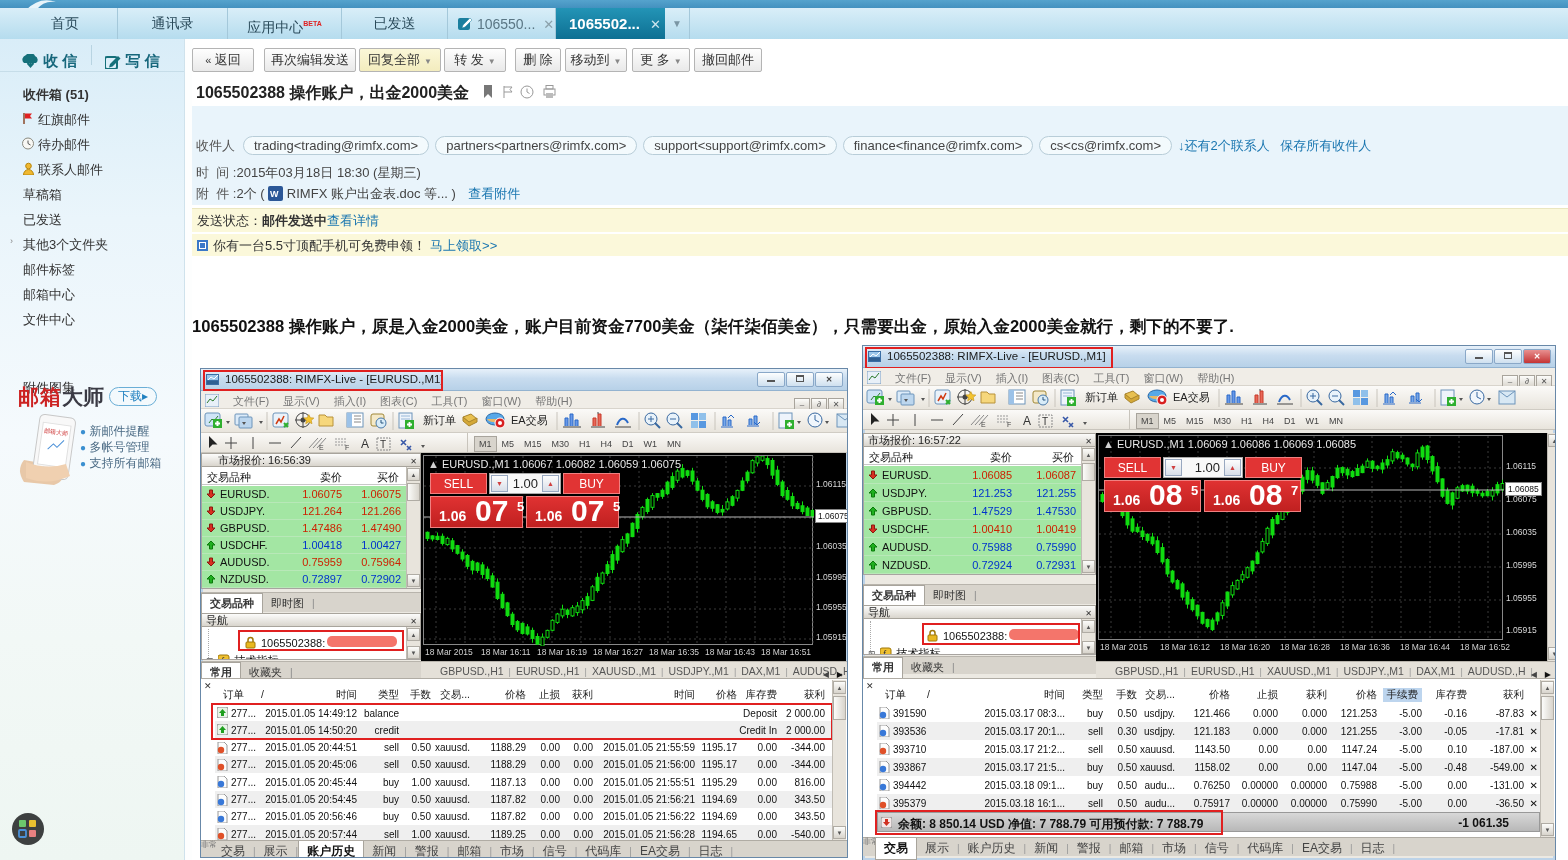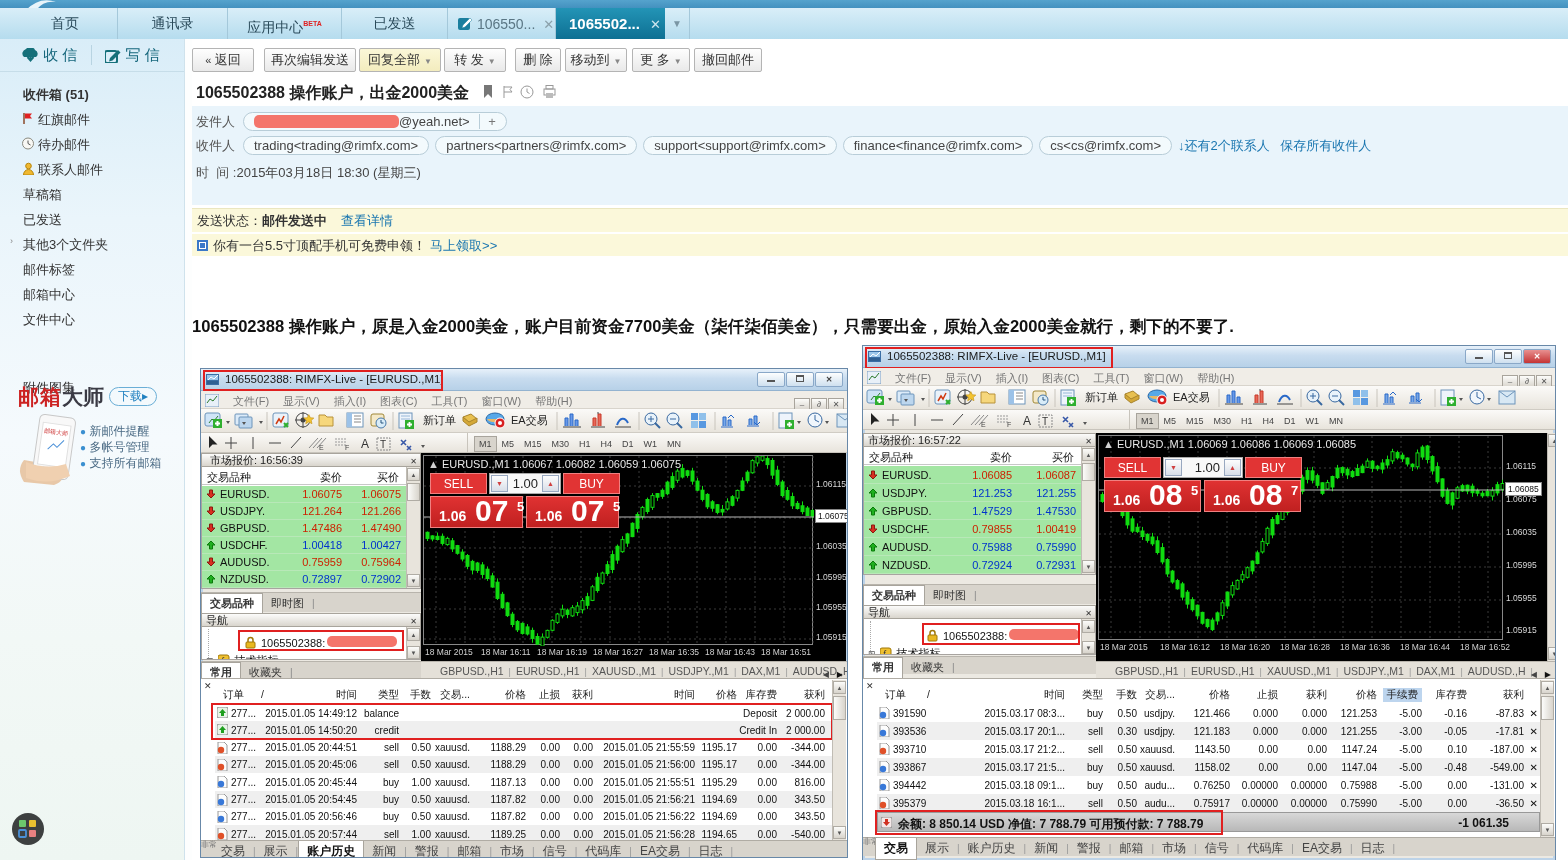--- a/index.html
+++ b/index.html
@@ -9,21 +9,21 @@
 #tabbar{position:absolute;left:0;top:8px;width:1568px;height:31px;background:linear-gradient(#d9eef8,#b5dcee)}
 .navtab{position:absolute;top:0;height:31px;line-height:31px;text-align:center;font-size:14px;color:#2a4a5a;border-right:1px solid #a4c8da}
 .mailtab{position:absolute;top:0;height:31px;line-height:31px;font-size:15px;color:#5a7684}
 .mailtab .tx{color:#8aa0aa;margin-left:8px;font-size:13px}
 #acttab{position:absolute;top:0;height:31px;line-height:31px;background:linear-gradient(#2394b6,#0e7093);color:#fff;font-weight:bold;font-size:15px;text-align:left;padding-left:13px}
 #acttab .tx{color:#cfe6ee;font-weight:normal;margin-left:10px;font-size:13px}
 
 #sidebar{position:absolute;left:0;top:39px;width:184px;height:821px;background:linear-gradient(#d9edf8 0px,#eaf5fb 180px,#f5fafd 400px,#f2f8f6 600px,#eef6f2 821px)}
 #sidegut{position:absolute;left:184px;top:39px;width:8px;height:821px;background:#fdfefe;border-left:1px solid #cfe2ec}
 #compose{height:33px;border-bottom:1px solid #c6dde9}
-.cbtn{display:inline-block;font-size:15px;font-weight:normal;color:#16677c;vertical-align:top;margin-top:7px}
+.cbtn{display:inline-block;font-size:15px;font-weight:bold;color:#16677c;vertical-align:top;margin-top:13px}
 .snav{font-size:13px;color:#333;position:absolute;left:23px}
 .snavicon{position:absolute;left:22px}
 
 .mbtn{position:absolute;top:48px;height:24px;background:linear-gradient(#fefefe,#e9e9e9);border:1px solid #b4b4b4;border-radius:2px;font-size:13px;color:#333;text-align:center;line-height:22px}
 .mbtn .dn{font-size:8px;color:#888;margin-left:4px}
 #subject{position:absolute;left:196px;top:83px;font-size:16px;font-weight:bold;color:#222}
 #hdrblock{position:absolute;left:192px;top:106px;width:1376px;height:99px;background:#e9f4fb}
 .hlabel{color:#555;font-size:13px}
 .pill{display:inline-block;border:1px solid #b8cdd8;border-radius:11px;background:#f3fafd;font-size:13px;color:#444;padding:1px 10px;margin-right:6px}
 .blink{color:#1a76b0;text-decoration:none}
@@ -160,25 +160,28 @@
     <svg class="abs" width="80" height="16" style="left:482px;top:84px">
 <path d="M2 1 h8 v13 l-4 -4 l-4 4 z" fill="#777"></path>
 <path d="M22 14 v-12 m0 1 h8 l-2 2.5 l2 2.5 h-8" stroke="#999" fill="none"></path>
 <circle cx="45" cy="8" r="6" fill="none" stroke="#999"></circle>
       <path d="M45 4.5 v3.5 l2.5 1.5" stroke="#999" fill="none"></path>
 <rect x="62" y="5" width="11" height="6" fill="none" stroke="#999"></rect>
       <rect x="64" y="1.5" width="7" height="3.5" fill="none" stroke="#999"></rect>
       <rect x="64" y="9" width="7" height="5" fill="#bbb"></rect>
 </svg>
     <div id="hdrblock">
-      <div class="abs" style="left:4px;top:6px"><span class="hlabel">发件人</span><span class="pill" style="margin-left:8px;position:relative"><span class="scribble" style="display:inline-block;width:145px;height:13px;vertical-align:-2px"></span>@yeah.net&gt; <span style="display:inline-block;border-left:1px solid #b8cdd8;margin-left:6px;padding-left:8px;color:#777">+</span></span></div>
       <div class="abs" style="left:4px;top:30px;white-space:nowrap"><span class="hlabel">收件人</span><span style="margin-left:8px"></span><span class="pill">trading&lt;trading@rimfx.com&gt;</span><span class="pill">partners&lt;partners@rimfx.com&gt;</span><span class="pill">support&lt;support@rimfx.com&gt;</span><span class="pill">finance&lt;finance@rimfx.com&gt;</span><span class="pill">cs&lt;cs@rimfx.com&gt;</span><span style="color:#1a76b0;font-size:13px">↓还有2个联系人</span> <span style="color:#1a76b0;font-size:13px;margin-left:6px">保存所有收件人</span></div>
       <div class="abs" style="left:4px;top:57px"><span class="hlabel">时&nbsp;&nbsp;间 :</span><span style="font-size:13px;color:#444">2015年03月18日 18:30 (星期三)</span></div>
+      <div class="abs" style="left:4px;top:78px"><span class="hlabel">附&nbsp;&nbsp;件 :</span><span style="font-size:13px;color:#444">2个 ( </span><svg width="15" height="15" style="vertical-align:-3px">
+          <rect width="15" height="15" rx="2" fill="#2b5797"></rect>
+          <text x="2" y="11" font-size="9" fill="#fff" font-weight="bold">W</text>
+        </svg><span style="font-size:13px;color:#444"> RIMFX 账户出金表.doc 等... )</span> <a class="blink" style="font-size:13px;margin-left:8px" href="#">查看附件</a></div>
     </div>
-    <div class="ybar" style="top:208px;height:24px;border-top:1px solid #eae6c0;line-height:24px"><span style="margin-left:5px">发送状态：<b>邮件发送中</b></span><a class="blink" style="margin-left:14px" href="#">查看详情</a></div>
+    <div class="ybar" style="top:208px;height:24px;border-top:1px solid #eae6c0;line-height:24px"><span style="margin-left:5px">发送状态：<b>邮件发送中</b></span><a class="blink" style="" href="#">查看详情</a></div>
     <div class="ybar" style="top:233px;height:23px;border-top:1px solid #fff;line-height:23px"><svg width="13" height="13" style="vertical-align:-2px;margin-left:5px">
         <rect x="0" y="1" width="11" height="11" fill="#3a78c8"></rect>
         <rect x="2" y="3" width="7" height="7" fill="#fff"></rect>
         <rect x="3" y="4" width="5" height="5" fill="#3a78c8"></rect>
       </svg><span style="margin-left:3px">你有一台5.5寸顶配手机可免费申领！</span><a class="blink" style="margin-left:4px" href="#">马上领取&gt;&gt;</a></div>
     <div id="bodytext">1065502388 操作账户，原是入金2000美金，账户目前资金7700美金（柒仟柒佰美金），只需要出金，原始入金2000美金就行，剩下的不要了.</div>
     <div class="mtwin" style="left:200px;top:368px;width:648px;height:490px">
       <div class="mt-title" style="height:22px"><span class="mt-ticon"><svg width="13" height="13">
             <rect x="0" y="2" width="13" height="11" fill="#3a6ea5"></rect>
             <rect x="1" y="3" width="11" height="5" fill="#9cc6ea"></rect>
@@ -272,21 +275,21 @@
           <text x="118" y="17" font-size="7" fill="#444">E</text>
 <path d="M134 6 h12 M134 9 h12 M134 12 h12" stroke="#999" stroke-dasharray="2,1"></path>
           <text x="144" y="17" font-size="7" fill="#444">F</text>
 <text x="160" y="15" font-size="12" fill="#333">A</text>
 <rect x="176" y="5" width="13" height="12" fill="none" stroke="#888" stroke-dasharray="2,1"></rect>
           <text x="179" y="15" font-size="10" fill="#333">T</text>
 <path d="M200 7 l5 5 m0 -5 l-5 5 M206 13 l4 4 m0 -4 l-4 4" stroke="#3858a8" stroke-width="1.6"></path>
 <path d="M220 12 l4 0 l-2 3 z" fill="#555"></path>
 </svg><span class="mt-tfs"><span class="tf tfa">M1</span><span class="tf">M5</span><span class="tf">M15</span><span class="tf">M30</span><span class="tf">H1</span><span class="tf">H4</span><span class="tf">D1</span><span class="tf">W1</span><span class="tf">MN</span></span></div>
       <div class="abs" style="left:0;top:84px;width:220px;bottom:0">
-        <div class="panel-hdr" style="height:14px"><span style="padding-left:8px">市场报价: 16:56:39</span><span class="ph-x">✕</span></div>
+        <div class="panel-hdr" style="height:14px"><span style="padding-left:16px">市场报价: 16:56:39</span><span class="ph-x">✕</span></div>
         <div class="abs" style="left:0;top:14px;width:220px;height:122px;background:#fff;border:1px solid #a8a4a0;border-top:none">
           <div class="abs" style="left:0;top:0;width:205px;height:18px;border-bottom:1px solid #c8c8c8">
             <span style="position:absolute;left:5px;top:3px" class="t11">交易品种</span>
             <span style="position:absolute;right:65px;top:3px" class="t11">卖价</span>
             <span style="position:absolute;right:8px;top:3px" class="t11">买价</span>
           </div>
           <div class="abs mwrow" style="top:19px;width:205px;height:17px">
             <svg width="10" height="10" style="position:absolute;left:4px;top:3px">
               <path d="M1 5 l4 4 l4 -4 h-2.5 v-4 h-3 v4 z" fill="#d83020" stroke="#8a1a10"></path>
             </svg>
@@ -867,21 +870,21 @@
             </svg>
             <span style="position:absolute;left:18px;top:3px" class="t11">GBPUSD.</span>
             <span style="position:absolute;right:70px;top:3px;color:#0033cc" class="t11b">1.47529</span>
             <span style="position:absolute;right:6px;top:3px;color:#0033cc" class="t11b">1.47530</span>
           </div>
           <div class="abs mwrow" style="top:73px;width:218px;height:18px">
             <svg width="10" height="10" style="position:absolute;left:4px;top:4px">
               <path d="M1 5 l4 4 l4 -4 h-2.5 v-4 h-3 v4 z" fill="#d83020" stroke="#8a1a10"></path>
             </svg>
             <span style="position:absolute;left:18px;top:3px" class="t11">USDCHF.</span>
-            <span style="position:absolute;right:70px;top:3px;color:#cc2200" class="t11b">0.79855</span>
+            <span style="position:absolute;right:70px;top:3px;color:#cc2200" class="t11b">1.00410</span>
             <span style="position:absolute;right:6px;top:3px;color:#cc2200" class="t11b">1.00419</span>
           </div>
           <div class="abs mwrow" style="top:91px;width:218px;height:18px">
             <svg width="10" height="10" style="position:absolute;left:4px;top:4px">
               <path d="M1 5 l4 -4 l4 4 h-2.5 v4 h-3 v-4 z" fill="#1faf1f" stroke="#0a7a0a"></path>
             </svg>
             <span style="position:absolute;left:18px;top:3px" class="t11">AUDUSD.</span>
             <span style="position:absolute;right:70px;top:3px;color:#0033cc" class="t11b">0.75988</span>
             <span style="position:absolute;right:6px;top:3px;color:#0033cc" class="t11b">0.75990</span>
           </div>

